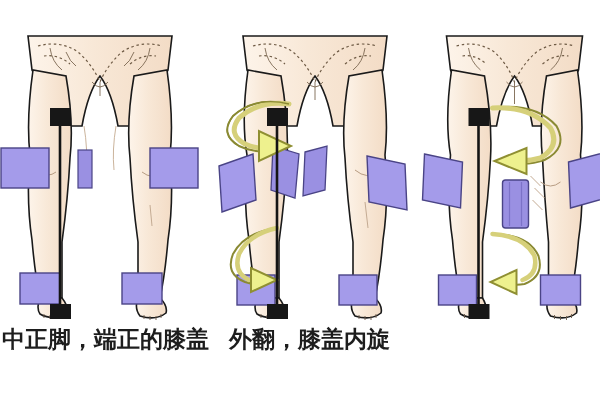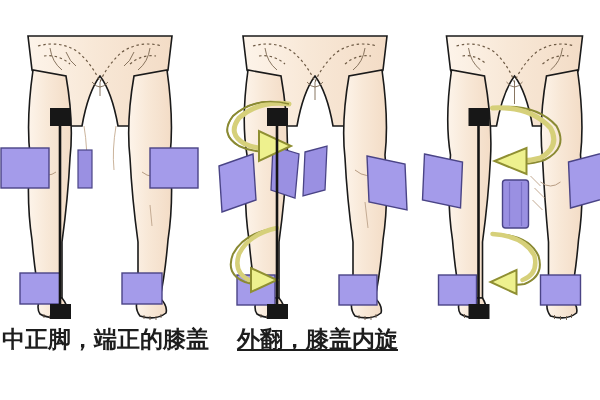--- a/index.html
+++ b/index.html
@@ -25,21 +25,21 @@
     font-size:23px;
     font-weight:bold;
     color:#1d1d1d;
     letter-spacing:0px;
     white-space:nowrap;
     font-family:"DejaVu Sans","Liberation Sans",sans-serif;
     line-height:28px;
     text-align:right;
   }
   #cap-1{left:2px;}
-  #cap-2{left:22px;text-decoration:underline;}
+  #cap-2{left:14px;}
   #cap-3{left:22px;}
 </style>
 </head>
 <body>
 
 <div id="stage">
 
   <div class="figure" id="fig-1">
     <svg class="fig-svg" viewBox="0 0 200 290">
       <defs>

